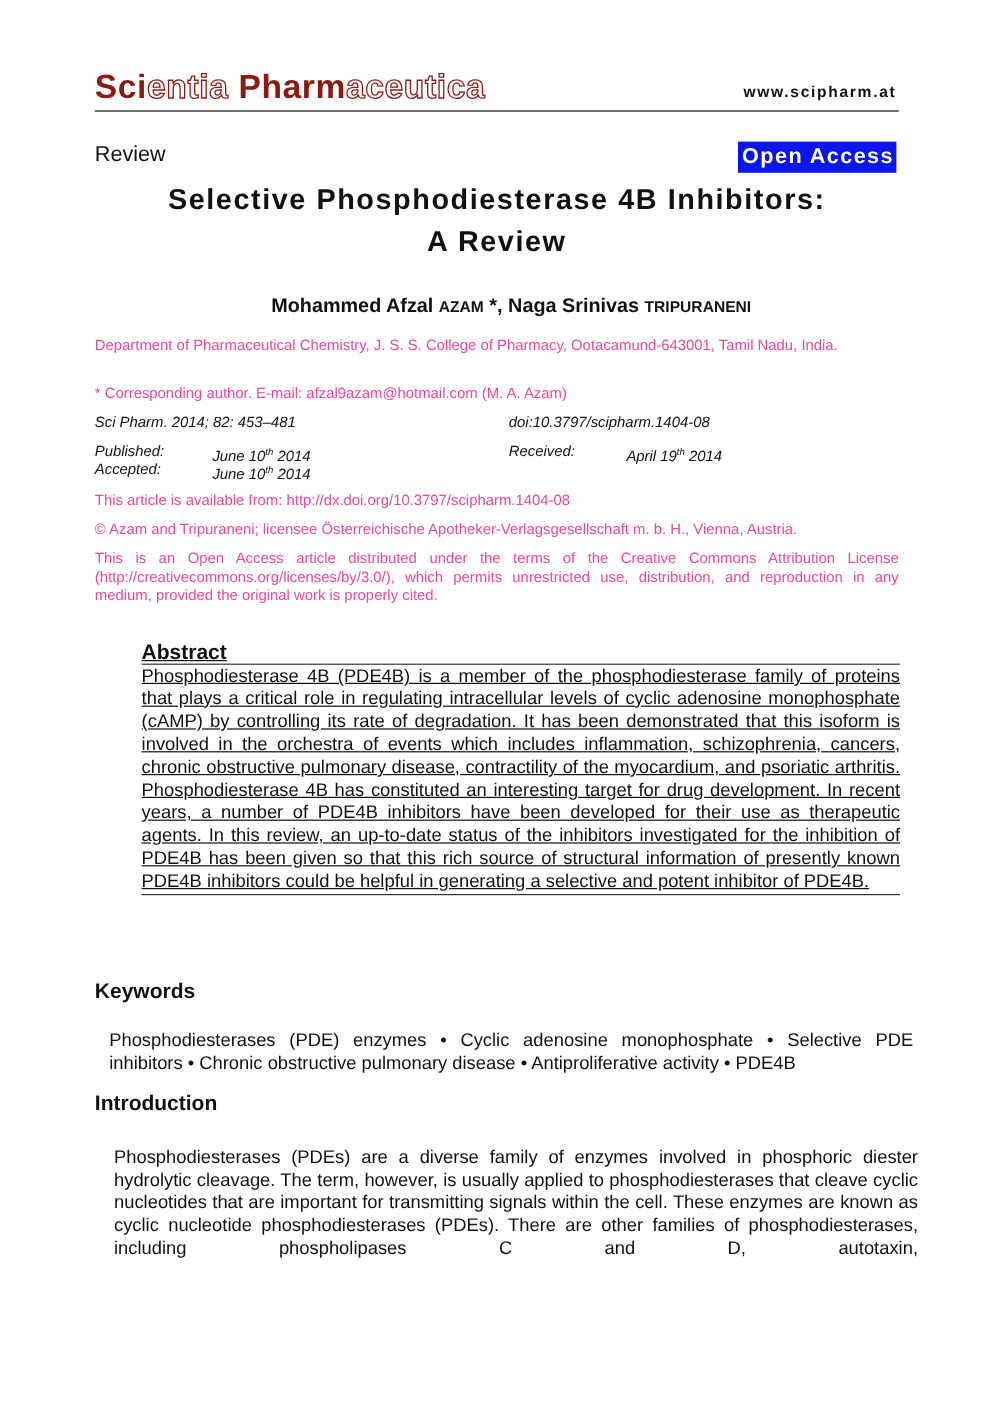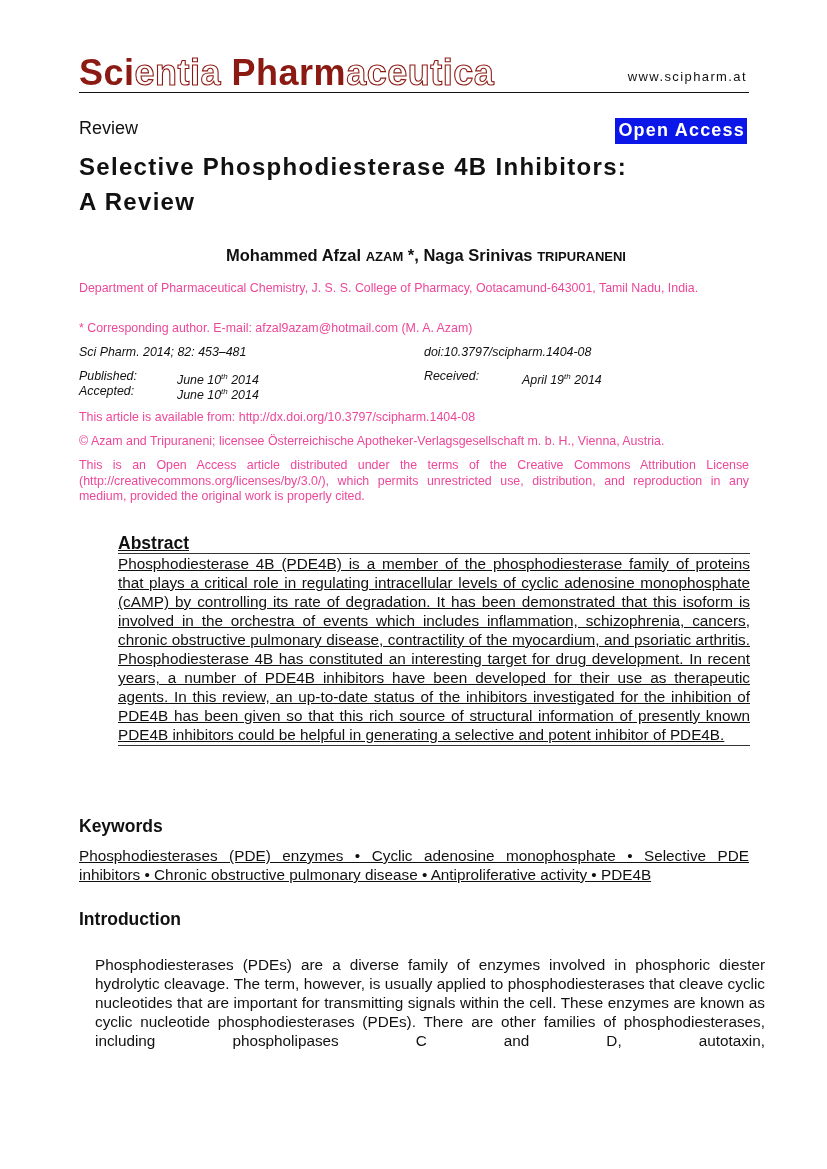--- a/index.html
+++ b/index.html
@@ -2,33 +2,33 @@
 <html><head>
 <meta charset="utf-8">
 <style>
   html, body { margin: 0; padding: 0; background: #ffffff; }
   body { width: 827px; height: 1169px; position: relative; overflow: hidden;
          font-family: "Liberation Sans", sans-serif; color: #111; }
   .page { position: absolute; left: 79px; top: 0; width: 670px; }
 
   .masthead { position: absolute; top: 56px; left: 0; width: 670px; height: 36px;
               border-bottom: 1.5px solid #111; }
-  .logo { position: absolute; left: 0; top: 0; font-size: 36px; font-weight: bold;
+  .logo { position: absolute; left: 0; top: 0; font-size: 28px; font-weight: bold;
           letter-spacing: 0.5px; white-space: nowrap; line-height: 34px; }
   .logo .solid { color: #8b1a12; }
   .logo .outline { color: #ffffff; -webkit-text-stroke: 1.1px #8b1a12; }
-  .site-url { position: absolute; right: 2px; top: 13px; font-size: 13px; font-weight: normal;
+  .site-url { position: absolute; right: 2px; top: 13px; font-size: 13px; font-weight: bold;
               letter-spacing: 1.4px; color: #111; }
 
   .article-type { position: absolute; top: 118px; left: 0; font-size: 18px; color: #111; }
   .oa-badge { position: absolute; top: 118px; right: 2px; background: #0a17e8; color: #fff;
               font-size: 18px; font-weight: bold; letter-spacing: 1.2px; padding: 1px 2px 2px 3px;
               line-height: 23px; margin-left: 32px; }
 
-  .title { position: absolute; top: 149px; left: 0; width: 670px; text-align: left;
+  .title { position: absolute; top: 149px; left: 0; width: 670px; text-align: center;
            font-size: 24px; font-weight: bold; letter-spacing: 1.3px; line-height: 35px; margin: 0; }
   .authors { position: absolute; top: 234px; left: 0; width: 670px; text-align: center;
              font-size: 16.5px; font-weight: bold; margin: 12px; }
   .authors .sc { font-size: 13px; }
 
   .meta { position: absolute; left: 0; width: 670px; font-size: 12.4px; line-height: 15.5px; color: #ec4899; }
   .affil { top: 281px; }
   .corresp { top: 321px; }
   .row2 { position: absolute; font-size: 12.4px; line-height: 15.5px; font-style: italic; }
   .sup { font-size: 8px; vertical-align: 5px; }
@@ -38,21 +38,21 @@
 
   .abstract { position: absolute; top: 533px; left: 39px; width: 632px; text-decoration: underline; }
   .abstract h2 { margin: 0; font-size: 17.5px; font-weight: bold; line-height: 20px;
                  border-bottom: 1.2px solid #333; padding-bottom: 0; }
   .abstract p { margin: 0; font-size: 15.3px; line-height: 19px; text-align: justify;
                 border-bottom: 1.2px solid #333; padding-bottom: 1px; }
 
   .section-h { position: absolute; left: 0; margin: 0; font-size: 17.5px; font-weight: bold; }
   .kw-h { top: 816px; }
   .kw-body { position: absolute; top: 846px; left: 0; width: 670px; font-size: 15.3px;
-             line-height: 19px; text-align: justify; margin: 0; text-decoration: underline; }
+             line-height: 19px; text-align: justify; margin: 12px; }
   .intro-h { top: 909px; }
   .intro-body { position: absolute; top: 939px; left: 0; width: 670px; font-size: 15.3px;
                 line-height: 19px; text-align: justify; margin: 16px; text-align-last: justify; }
 </style>
 </head>
 <body>
 
 <div class="page">
 
   <div class="masthead">

